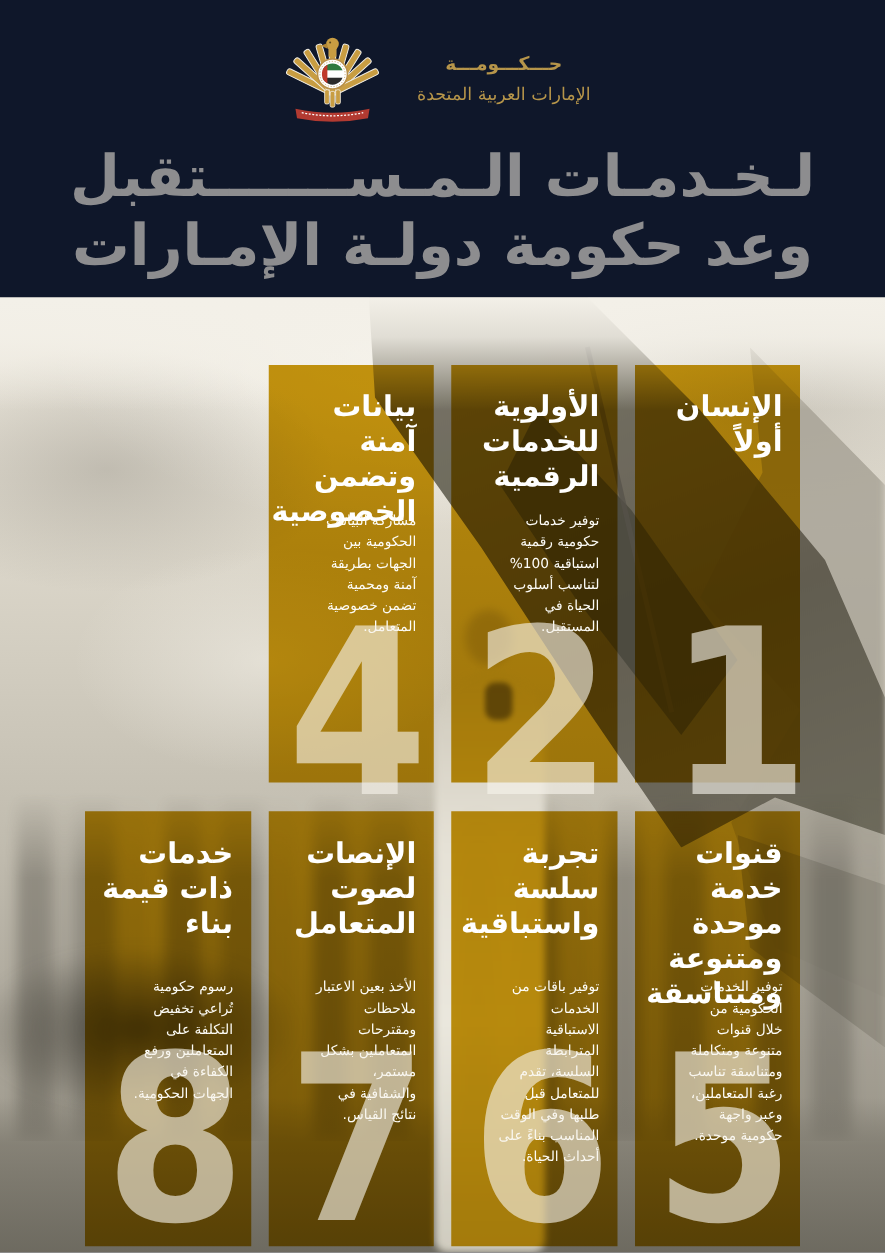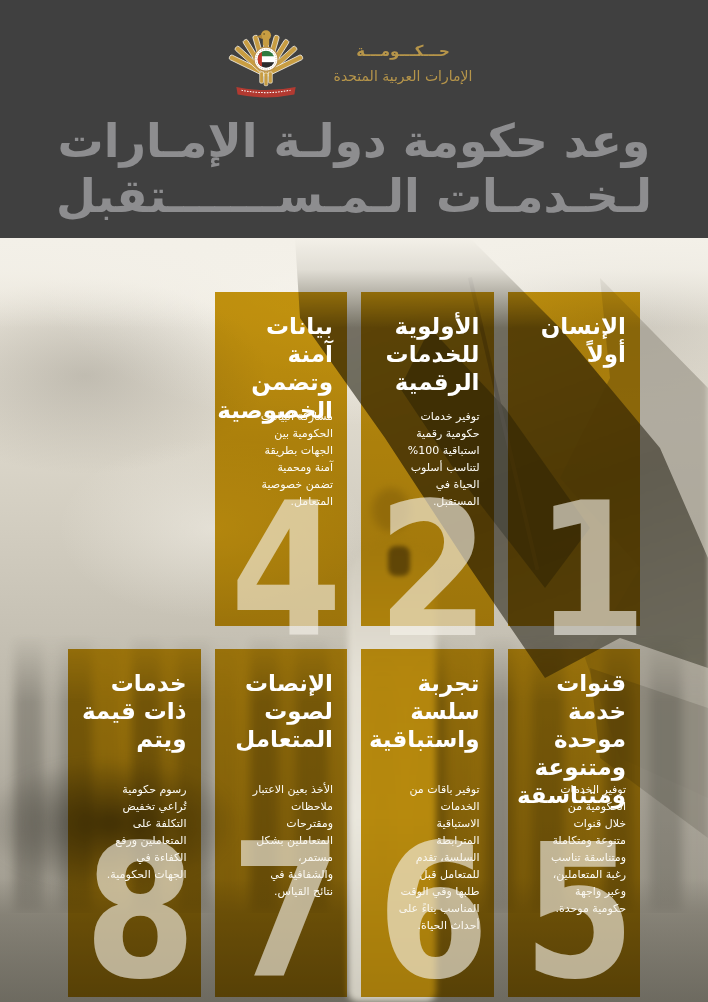--- a/index.html
+++ b/index.html
@@ -1,21 +1,21 @@
 <!DOCTYPE html>
 <html lang="ar" dir="rtl"><head>
 <meta charset="utf-8">
 <style>
   * { box-sizing: border-box; margin: 0; padding: 0; }
   html,body { background:#cfccc4; }
   body { display:flex; justify-content:center; font-family:"DejaVu Sans", sans-serif; }
 
   .poster{
     position:relative; width:708px; height:1002px;
-    background:#404040; overflow:hidden; direction:rtl;
+    background:#0f172a; overflow:hidden; direction:rtl;
   }
 
   
   .photo{ position:absolute; top:238px; left:0; width:708px; height:764px; }
   .photo > div{ position:absolute; }
   .sky{ inset:0;
     background:linear-gradient(180deg,#efebe1 0%,#e2ddd1 18%,#d2cdc0 38%,#c0bbae 58%,#aaa599 78%,#949083 100%);}
   .clouds{ inset:0;
     background:
       radial-gradient(260px 140px at 12% 18%, rgba(130,126,116,.35), transparent 70%),
@@ -148,22 +148,22 @@
       <path d="M18 98 Q65 108 112 98 L110 110 Q65 119 20 110 Z" fill="#b23a31"></path>
       <path d="M26 103 Q65 111 104 103" fill="none" stroke="#ffffff" stroke-width="1.6" stroke-dasharray="2.5 2"></path>
     </svg>
     <div class="logo-text">
       <div class="logo-line1">حـــكـــومـــة</div>
       <div class="logo-line2">الإمارات العربية المتحدة</div>
     </div>
   </header>
 
   <h1 class="headline">
+    <span>لـخـدمـات الـمـســـــــتقبل</span>
     <span>وعد حكومة دولـة الإمـارات</span>
-    <span>لـخـدمـات الـمـســـــــتقبل</span>
   </h1>
 
   <section class="grid top">
     <article class="card">
       <div class="card-bg"></div>
       <h2 class="card-title">الإنسان
 أولاً</h2>
       <div class="card-number">1</div>
     </article>
     <article class="card">
@@ -206,19 +206,19 @@
       <h2 class="card-title">الإنصات
 لصوت
 المتعامل</h2>
       <p class="card-desc">الأخذ بعين الاعتبار ملاحظات ومقترحات المتعاملين بشكل مستمر، والشفافية في نتائج القياس.</p>
       <div class="card-number">7</div>
     </article>
     <article class="card">
       <div class="card-bg"></div>
       <h2 class="card-title">خدمات
 ذات قيمة
-ويتم</h2>
+بناء</h2>
       <p class="card-desc">رسوم حكومية تُراعي تخفيض التكلفة على المتعاملين ورفع الكفاءة في الجهات الحكومية.</p>
       <div class="card-number">8</div>
     </article>
   </section>
 
 </div>
 
 </body></html>

